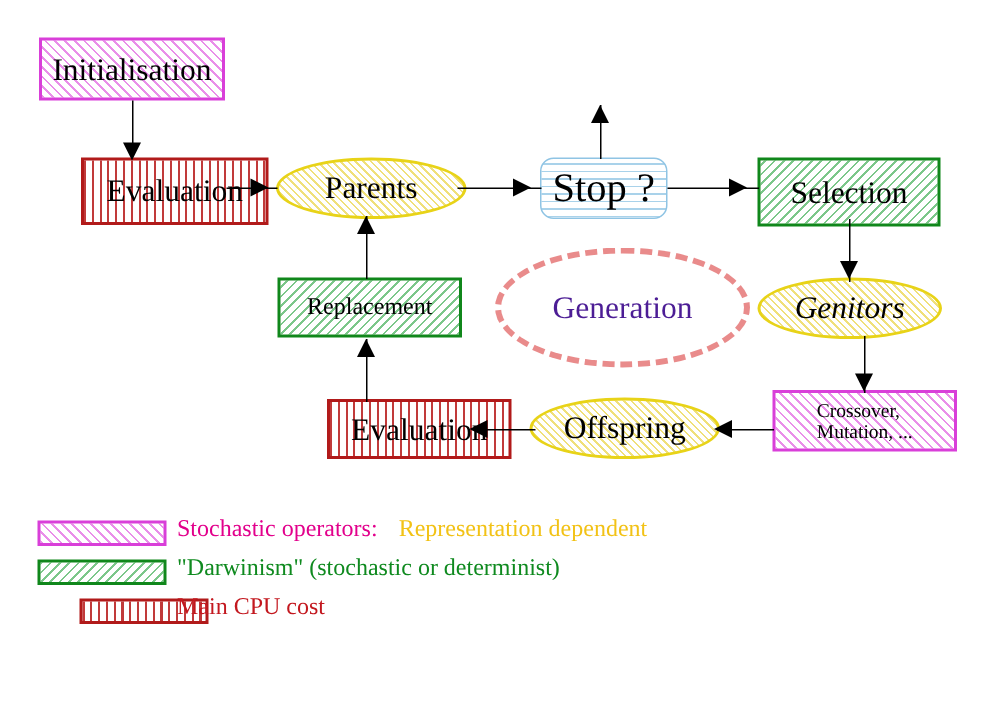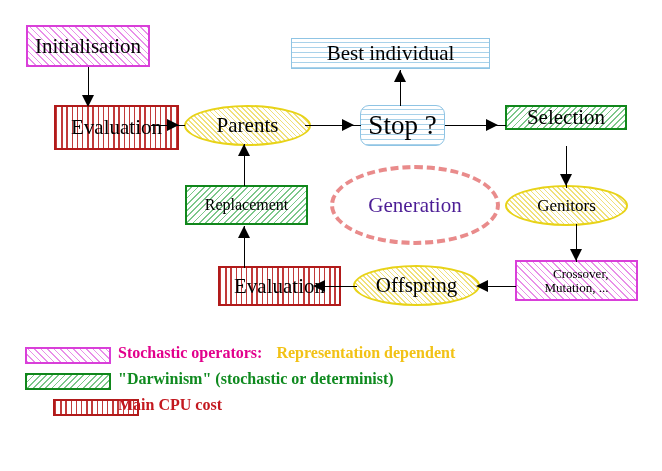--- a/index.html
+++ b/index.html
@@ -18,21 +18,21 @@
     overflow: hidden;
   }
 
   
   .node {
     position: absolute;
     box-sizing: border-box;
     display: flex;
     align-items: center;
     justify-content: center;
-    text-align: right;
+    text-align: left;
     color: #000000;
     line-height: 1.05;
     white-space: pre-line;
   }
   .node .lbl { position: relative; z-index: 3; }
 
   
   
   .fill-magenta {
     border: 2px solid #d93fd9;
@@ -120,21 +120,21 @@
     left: 25px;
     width: 86px;
     height: 17px;
     box-sizing: border-box;
   }
   .legend-text {
     position: absolute;
     left: 118px;
     top: -3px;
     font-size: 16px;
-    font-weight: bold;
+    font-weight: normal;
     white-space: nowrap;
   }
   .legend-text .seg2 { margin-left: 14px; }
 </style>
 </head>
 <body>
 
 <div id="canvas">
 
   <div class="node shape-rect fill-magenta" style="left:26px; top:25px; width:124px; height:42px; font-size:21px;">
@@ -146,29 +146,26 @@
   </div>
 
   <div class="node shape-ellipse fill-yellow" style="left:184px; top:105px; width:127px; height:41px; font-size:21px;">
     <span class="lbl">Parents</span>
   </div>
 
   <div class="node shape-round fill-blue" style="left:360px; top:105px; width:85px; height:41px; font-size:27px;">
     <span class="lbl">Stop ?</span>
   </div>
 
-  <div class="node shape-rect fill-blue" style="left:291px; top:38px; width:199px; height:31px; font-size:21px;">
-    <span class="lbl">Best individual</span>
-  </div>
-
-  <div class="node shape-rect fill-green" style="left:505px; top:105px; width:122px; height:25px; font-size:21px;">
+
+  <div class="node shape-rect fill-green" style="left:505px; top:105px; width:122px; height:46px; font-size:21px;">
     <span class="lbl">Selection</span>
   </div>
 
-  <div class="node shape-ellipse fill-yellow" style="left:505px; top:185px; width:123px; height:41px; font-size:17px;">
+  <div class="node shape-ellipse fill-yellow" style="left:505px; top:185px; width:123px; height:41px; font-size:21px;font-style:italic;">
     <span class="lbl">Genitors</span>
   </div>
 
   <div class="node shape-ellipse fill-yellow" style="left:353px; top:265px; width:127px; height:41px; font-size:21px;">
     <span class="lbl">Offspring</span>
   </div>
 
   <div class="node shape-rect fill-magenta" style="left:515px; top:260px; width:123px; height:41px; font-size:13px;">
     <span class="lbl">Crossover,
 Mutation, ...</span>

